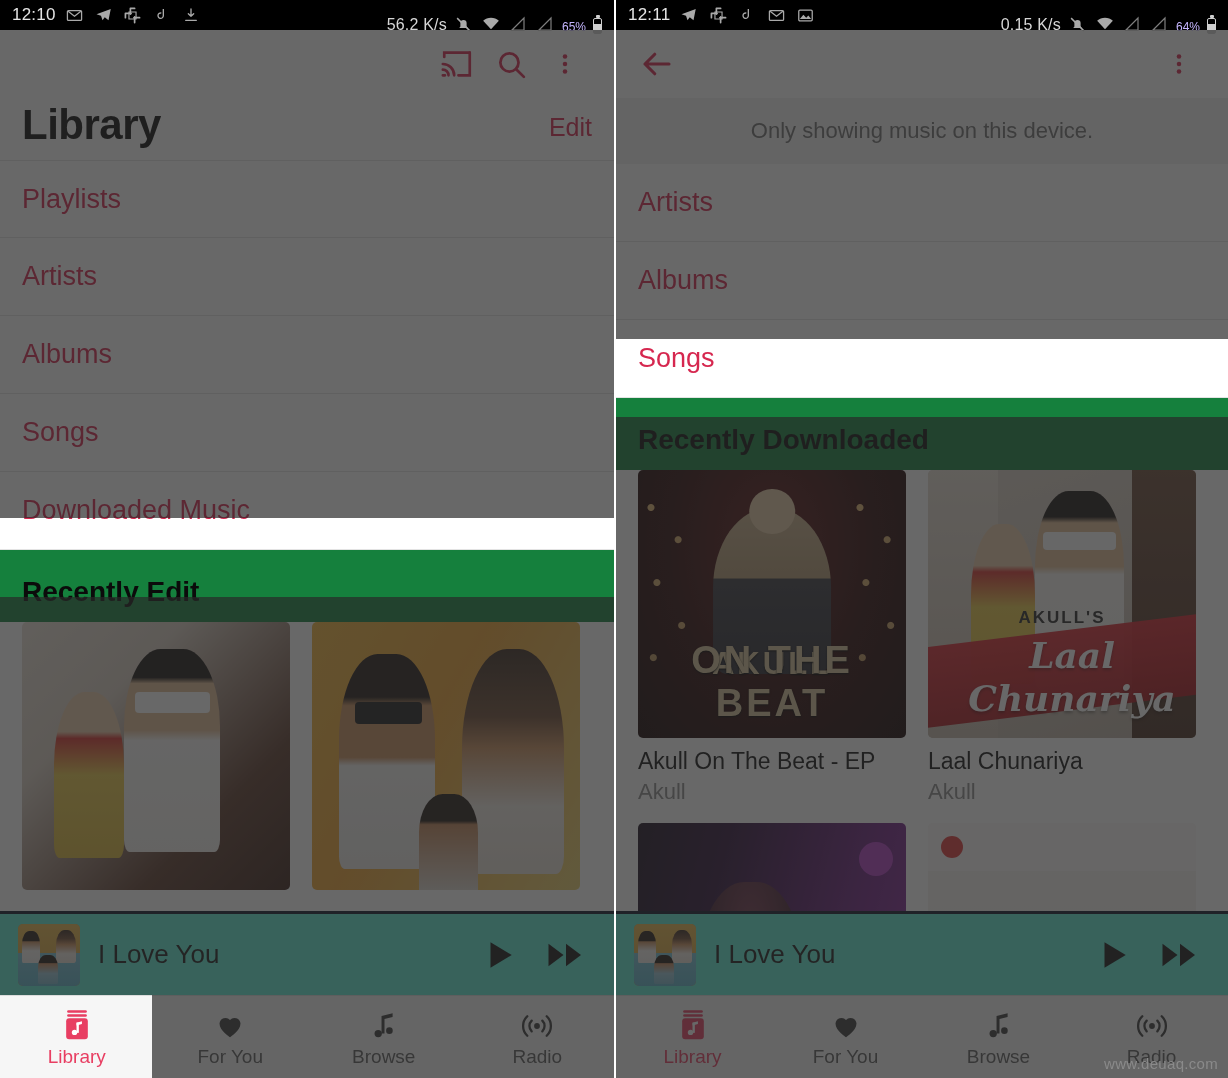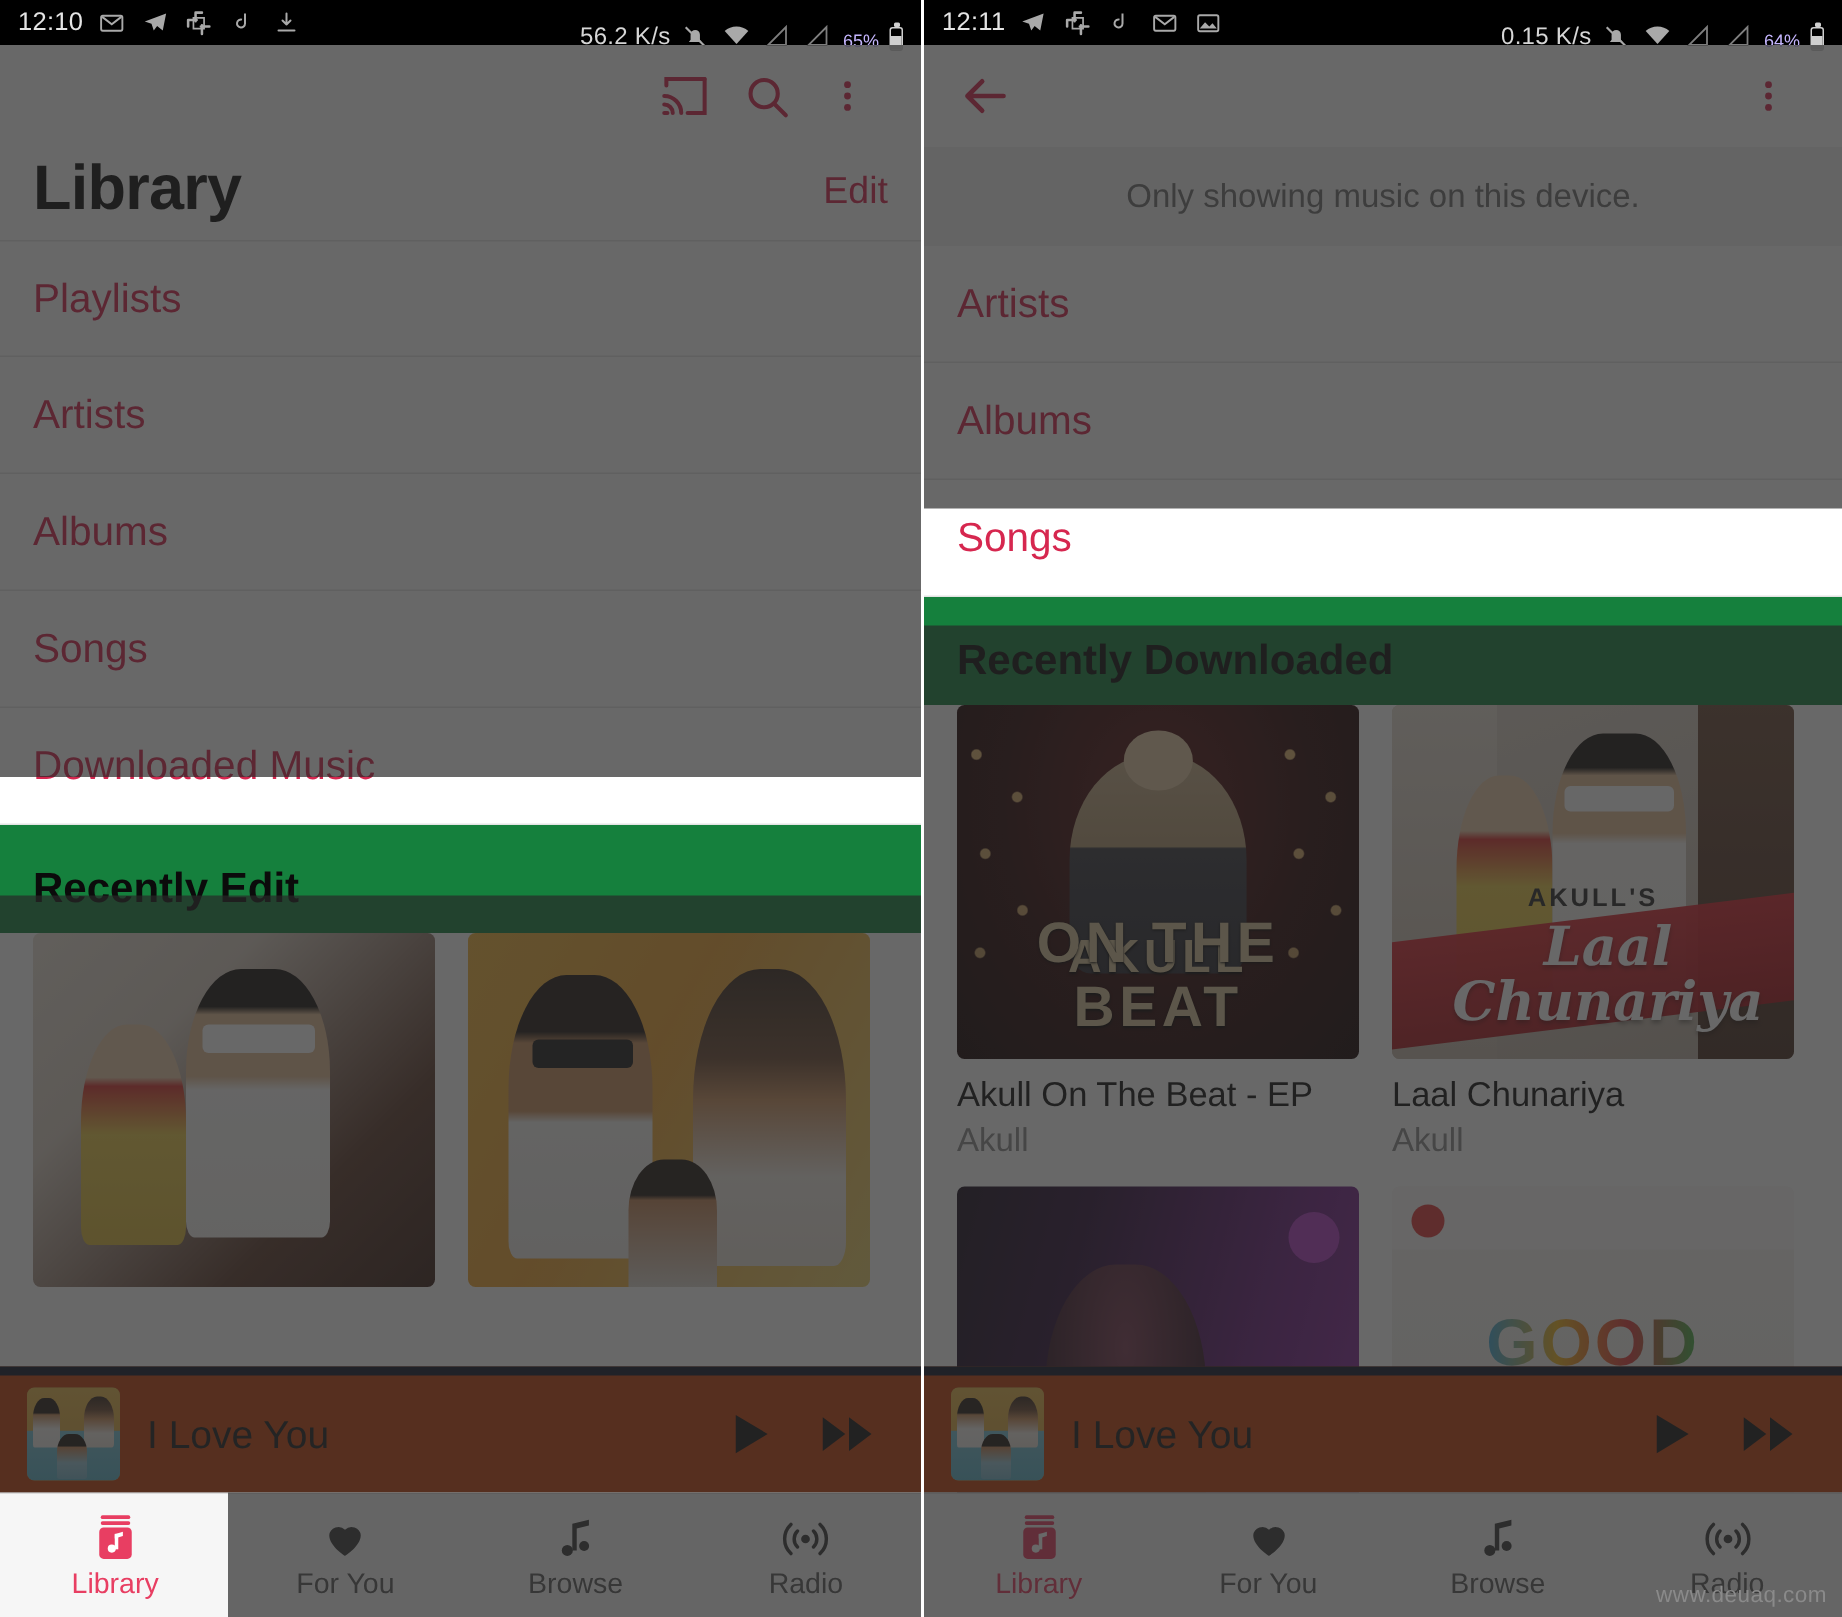--- a/index.html
+++ b/index.html
@@ -49,21 +49,21 @@
 
   .notice{
     height:66px; display:flex; align-items:center; justify-content:center;
     background:#f2f2f2; color:#6f6f6f; font-size:22px;
   }
 
   .section-h{ padding:26px 22px 14px 22px; font-size:28px; font-weight:bold; color:#0b0b0b; background:#15803d; }
 
   .grid{ display:flex; gap:22px; padding:0 22px; background:#fff; }
   .card{ width:268px; }
-  .art{ width:268px; height:236px; border-radius:5px; overflow:hidden; position:relative; background:#333; }
+  .art{ width:268px; height:268px; border-radius:5px; overflow:hidden; position:relative; background:#333; }
   .card .t{ font-size:23px; color:#111; margin-top:10px; white-space:nowrap; overflow:hidden; text-overflow:ellipsis; }
   .card .s{ font-size:22px; color:#8c8c8c; margin-top:4px; }
 
   
   .art-akull{ background:radial-gradient(ellipse at 50% 28%, #5a1414 0%, #2a0707 55%, #140303 100%); }
   .art-akull .fig{ position:absolute; left:50%; top:14%; transform:translateX(-50%); width:44%; height:62%;
     background:linear-gradient(180deg,#c9b08c 0%,#b49a74 42%,#3a3a42 43%,#2b2b33 100%); border-radius:48% 48% 12% 12%; }
   .art-akull .head{ position:absolute; left:50%; top:7%; transform:translateX(-50%); width:17%; height:17%; background:#e3c9a5; border-radius:50%; }
   .art-akull .lights-l,.art-akull .lights-r{ position:absolute; top:0; bottom:0; width:22%;
     background:
@@ -106,22 +106,22 @@
   .art-p1 .o{ position:absolute; right:5%; top:7%; width:34px; height:34px; border-radius:50%; background:#b23ec4; }
   .art-p1 .f{ position:absolute; left:22%; top:22%; width:40%; height:78%; background:radial-gradient(ellipse at 50% 30%, #7a3a52 0%, #3a1a2a 70%); border-radius:44% 44% 10% 10%; }
   .art-p2{ background:linear-gradient(180deg,#f6f4f1 0%,#eceae6 100%); }
   .art-p2 .g{ position:absolute; left:50%; top:34%; transform:translateX(-50%); font-size:44px; font-weight:bold;
     background:linear-gradient(90deg,#3fa9dc,#f0b41f,#e03b3b,#3fb54a); -webkit-background-clip:text; background-clip:text; color:transparent; letter-spacing:2px; }
   .art-p2 .bar{ position:absolute; left:0; right:0; top:0; height:18%; background:#faf9f7; }
   .art-p2 .dot{ position:absolute; left:5%; top:5%; width:22px; height:22px; border-radius:50%; background:#e03b3b; }
 
   
   .miniplayer{
-    position:absolute; left:0; right:0; bottom:83px; height:84px; background:#c2410c;
-    display:flex; align-items:center; padding:0 18px; border-top:6px solid #0f172a; z-index:20;
+    position:absolute; left:0; right:0; bottom:83px; height:84px; background:#5eead4;
+    display:flex; align-items:center; padding:0 18px; border-top:3px solid #0f172a; z-index:20;
   }
   .mp-art{ width:62px; height:62px; border-radius:5px; overflow:hidden; position:relative; background:#caa24e; flex:0 0 auto; }
   .mp-art .sky{ position:absolute; inset:0; background:linear-gradient(180deg,#e8b84e 0%,#e0ae46 46%,#79c3d6 47%,#5fb3c9 100%); }
   .mp-art .p1{ position:absolute; left:6%; top:12%; width:30%; height:52%; background:linear-gradient(180deg,#2a201a 0%,#2a201a 30%,#c98f5e 34%,#f2f0ed 62%,#eceae6 100%); border-radius:40% 40% 6% 6%; }
   .mp-art .p2{ position:absolute; right:6%; top:10%; width:32%; height:54%; background:linear-gradient(180deg,#3a2a20 0%,#6d4a33 26%,#c98f5e 44%,#efe9e2 72%,#e6dfd6 100%); border-radius:44% 44% 8% 8%; }
   .mp-art .p3{ position:absolute; left:33%; bottom:2%; width:32%; height:48%; background:linear-gradient(180deg,#241b16 0%,#241b16 26%,#c3865a 30%,#9ac7d6 64%,#7bb7cc 100%); border-radius:40% 40% 6% 6%; }
   .mp-title{ margin-left:18px; font-size:26px; color:#1c1c1c; }
   .mp-ctrls{ margin-left:auto; display:flex; align-items:center; gap:30px; padding-right:10px; }
   .mp-btn{ color:#151515; display:inline-flex; }
 

